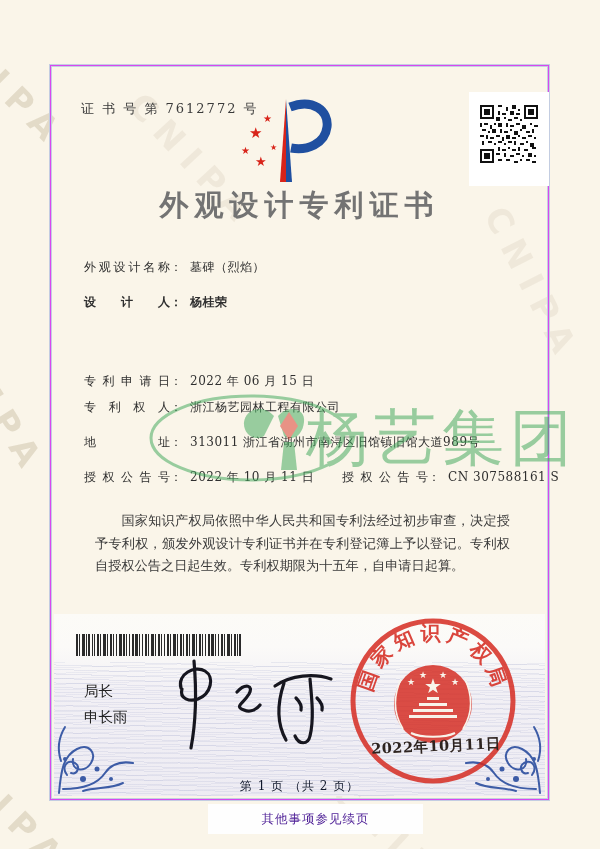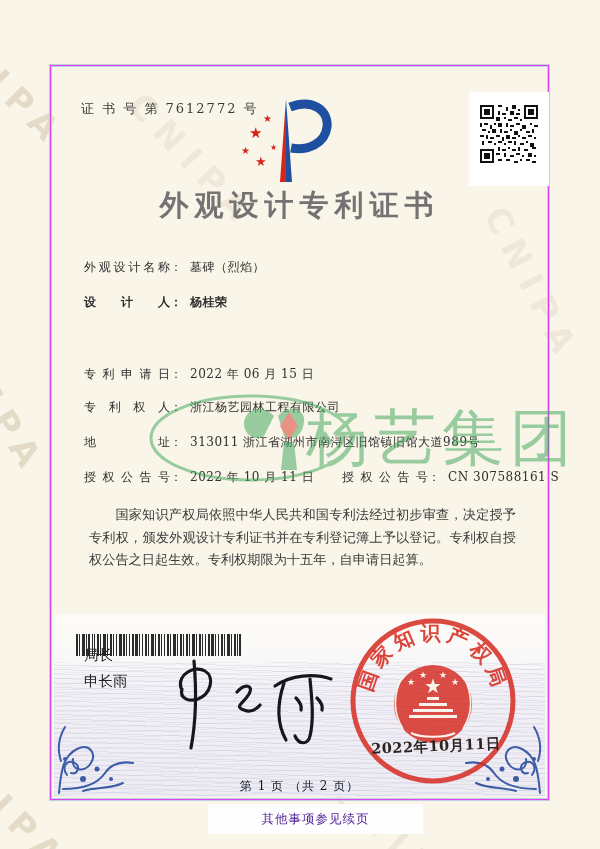--- a/index.html
+++ b/index.html
@@ -48,34 +48,34 @@
     position:absolute;left:160px;top:8px;
     font-size:62px;font-weight:normal;color:#3fa85a;letter-spacing:6px;
     font-family:"DejaVu Serif","Liberation Serif",serif;white-space:nowrap;
   }
   .cw-logo{position:absolute;left:0;top:2px;}
   
   .body-text{
     position:absolute;left:30px;top:430px;width:443px;
     font-size:13.2px;line-height:22.5px;color:#3a3a3a;text-align:justify;
   }
-  .body-text p{margin:8px;text-indent:2em;}
+  .body-text p{margin:14px;text-indent:2em;}
   
   .guilloche{
     position:absolute;left:3px;right:3px;top:548px;bottom:3px;z-index:0;
     background:linear-gradient(180deg,#fcfbf7 0%,#fbfaf8 18%,#f2f0f5 42%,#eeecf3 100%);
   }
   .guilloche .waves{
     position:absolute;left:0;right:0;top:48px;bottom:0;
     background:
       repeating-linear-gradient(1.6deg, rgba(128,138,188,.14) 0 1px, transparent 1px 4.5px),
       repeating-linear-gradient(-1.8deg, rgba(128,138,188,.10) 0 1px, transparent 1px 5.5px);
   }
   .barcode{position:absolute;left:25px;top:568px;width:166px;height:22px;z-index:2;}
-  .director{position:absolute;left:33px;top:580px;z-index:2;
+  .director{position:absolute;left:33px;top:616px;z-index:2;
     font-family:"DejaVu Sans","Liberation Sans",sans-serif;font-size:14.5px;color:#222;}
   .director .dname{margin-top:7px;}
   .signature{position:absolute;left:112px;top:590px;width:185px;height:100px;z-index:2;}
   .seal{position:absolute;left:298px;top:551px;width:168px;height:168px;z-index:4;opacity:.93;}
   .seal-date{
     position:absolute;left:318px;top:671px;width:134px;text-align:center;z-index:5;
     font-size:14.5px;font-weight:bold;color:#2e2420;letter-spacing:.5px;
     transform:rotate(-2.5deg);white-space:nowrap;
   }
   .pagination{position:absolute;left:0;top:712px;width:100%;text-align:center;
@@ -213,21 +213,21 @@
     </div>
 
     <div class="title">外观设计专利证书</div>
 
     <div class="frow" style="top:193px;">
       <span class="flabel">外观设计名称</span><span class="fcolon">：</span><span class="fval">墓碑（烈焰）</span>
     </div>
     <div class="frow" style="top:228px;font-weight:bold;">
       <span class="flabel">设计人</span><span class="fcolon">：</span><span class="fval">杨桂荣</span>
     </div>
-    <div class="frow" style="top:300px;">
+    <div class="frow" style="top:307px;">
       <span class="flabel">专利申请日</span><span class="fcolon">：</span><span class="fval">2022 年 06 月 15 日</span>
     </div>
     <div class="frow" style="top:333px;">
       <span class="flabel">专利权人</span><span class="fcolon">：</span><span class="fval">浙江杨艺园林工程有限公司</span>
     </div>
     <div class="frow" style="top:368px;">
       <span class="flabel">地址</span><span class="fcolon">：</span><span class="fval">313011 浙江省湖州市南浔区旧馆镇旧馆大道989号</span>
     </div>
     <div class="frow" style="top:403px;width:440px;">
       <span><span class="flabel">授权公告号</span><span class="fcolon">：</span><span class="fval">2022 年 10 月 11 日</span></span>

